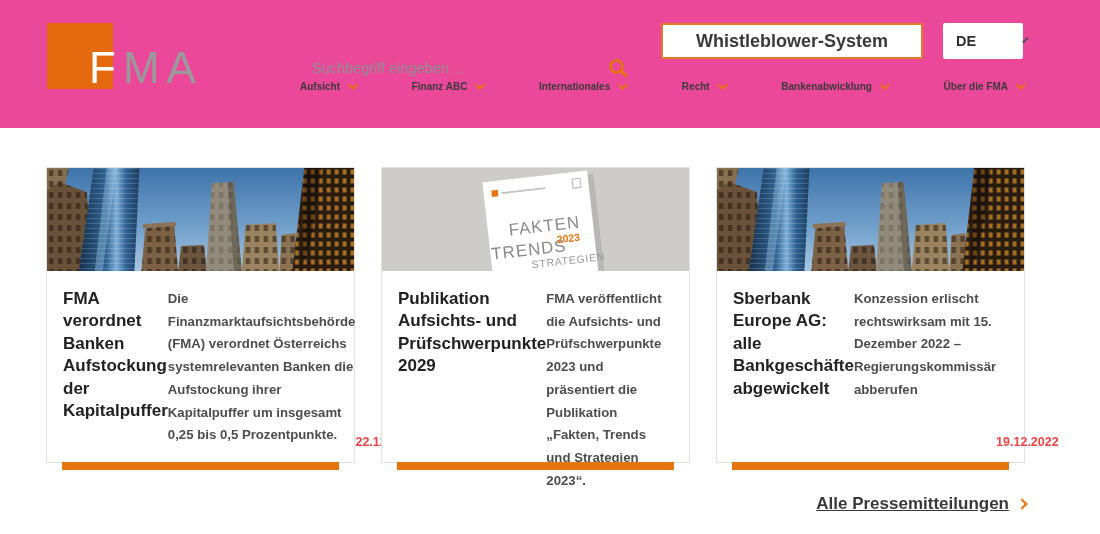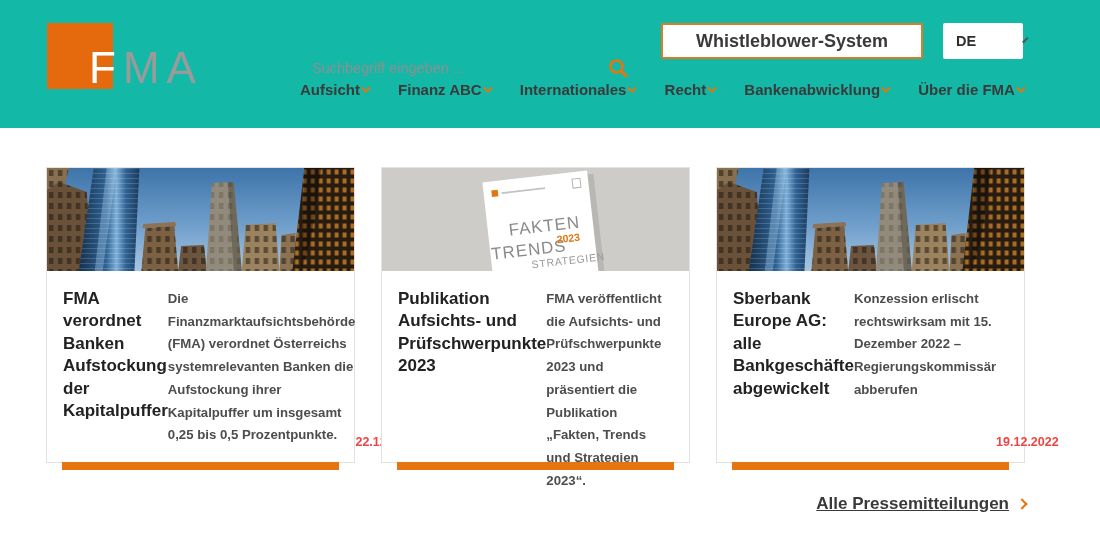--- a/index.html
+++ b/index.html
@@ -1,20 +1,20 @@
 <!DOCTYPE html>
 <html><head>
 <meta charset="utf-8">
 <style>
   * { margin:0; padding:0; box-sizing:border-box; }
   html,body { width:1100px; height:534px; background:#ffffff; overflow:hidden;
               font-family:"Liberation Sans", sans-serif; }
 
   
-  .header { background:#14b8a6; height:128px; display:flex; padding:0 77px 0 47px; }
+  .header { background:#ec4899; height:128px; display:flex; padding:0 77px 0 47px; }
   .logo-wrap { padding-top:23px; width:190px; }
   .logo { position:relative; width:66px; height:66px; background:#e5690d; }
   .logo-text { position:absolute; left:42px; top:20px; font-size:44px; font-weight:300;
                letter-spacing:7px; color:#9a9a9a; white-space:nowrap;
                font-family:"Liberation Sans", sans-serif; }
   .logo-text .f-white { color:#ffffff; }
 
   .header-right { margin-left:auto; width:723px; padding-top:23px; }
   .top-row { display:flex; gap:20px; height:36px; }
   .search-box { flex:1; background:#ffffff; display:flex; align-items:center;
@@ -24,21 +24,21 @@
   .search-box input::placeholder { color:#8f8f8f; }
   .search-btn { background:none; border:none; cursor:pointer; display:flex; align-items:center; }
   .wb-btn { border:2px solid #dd7b24; background:#ffffff; color:#3a3a3a; font-weight:700;
             font-size:18px; padding:0 33px; border-radius:2px; cursor:pointer;
             font-family:"Liberation Sans", sans-serif; }
   .lang-box { background:#ffffff; width:80px; display:flex; align-items:center;
               justify-content:space-between; padding:0 13px; font-weight:700; font-size:14.5px;
               color:#2e2e2e; border-radius:2px; cursor:pointer;gap:47px; }
 
   .nav-row { margin-top:22px; display:flex; justify-content:space-between; }
-  .nav-item { display:flex; align-items:center; gap:1px; font-weight:700; font-size:15px;
+  .nav-item { display:flex; align-items:center; gap:8px; font-weight:700; font-size:10px;
               color:#3a3a3a; cursor:pointer; white-space:nowrap; }
   .chev-down { width:7px; height:7px; border-right:2px solid #e5750e; border-bottom:2px solid #e5750e;
                transform:rotate(45deg) translateY(-2px); display:inline-block; }
   .chev-down.gray { border-color:#555; }
 
   
   .main { padding:39px 74px 0 46px; }
   .cards { display:flex; gap:26px; }
   .card { width:309px; height:296px; background:#fff; border:1px solid #e3e2e0;
           position:relative; display:flex; flex-direction:column; cursor:pointer; }
@@ -204,21 +204,21 @@
             <rect x="124" y="20" width="44" height="1.8" fill="#c3c3c3"></rect>
             <rect x="196" y="15" width="8" height="9" fill="none" stroke="#b5b5b5" stroke-width="1"></rect>
             <text x="127" y="64" font-size="17" letter-spacing="1" fill="#8a8a8a" font-family="Liberation Sans, sans-serif">FAKTEN</text>
             <text x="107" y="86" font-size="17" letter-spacing="1" fill="#8a8a8a" font-family="Liberation Sans, sans-serif">TRENDS</text>
             <text x="174" y="77" font-size="10.5" font-weight="bold" fill="#e5750e" font-family="Liberation Sans, sans-serif">2023</text>
             <text x="146" y="99" font-size="10.5" letter-spacing="0.8" fill="#989898" font-family="Liberation Sans, sans-serif">STRATEGIEN</text>
           </g>
         </svg>
       </div>
       <div class="card-body">
-        <div class="card-title">Publikation Aufsichts- und Prüfschwerpunkte 2023</div>
+        <div class="card-title">Publikation Aufsichts- und Prüfschwerpunkte 2029</div>
         <div class="card-text">FMA veröffentlicht die Aufsichts- und Prüfschwerpunkte 2023 und präsentiert die Publikation „Fakten, Trends und Strategien 2023“.</div>
       </div>
       <div class="orange-bar"></div>
     </div>
 
     <div class="card">
       <div class="card-img">
         <svg viewBox="0 0 309 103" preserveAspectRatio="none">
             <use href="#skyline-art"></use>
           </svg>

